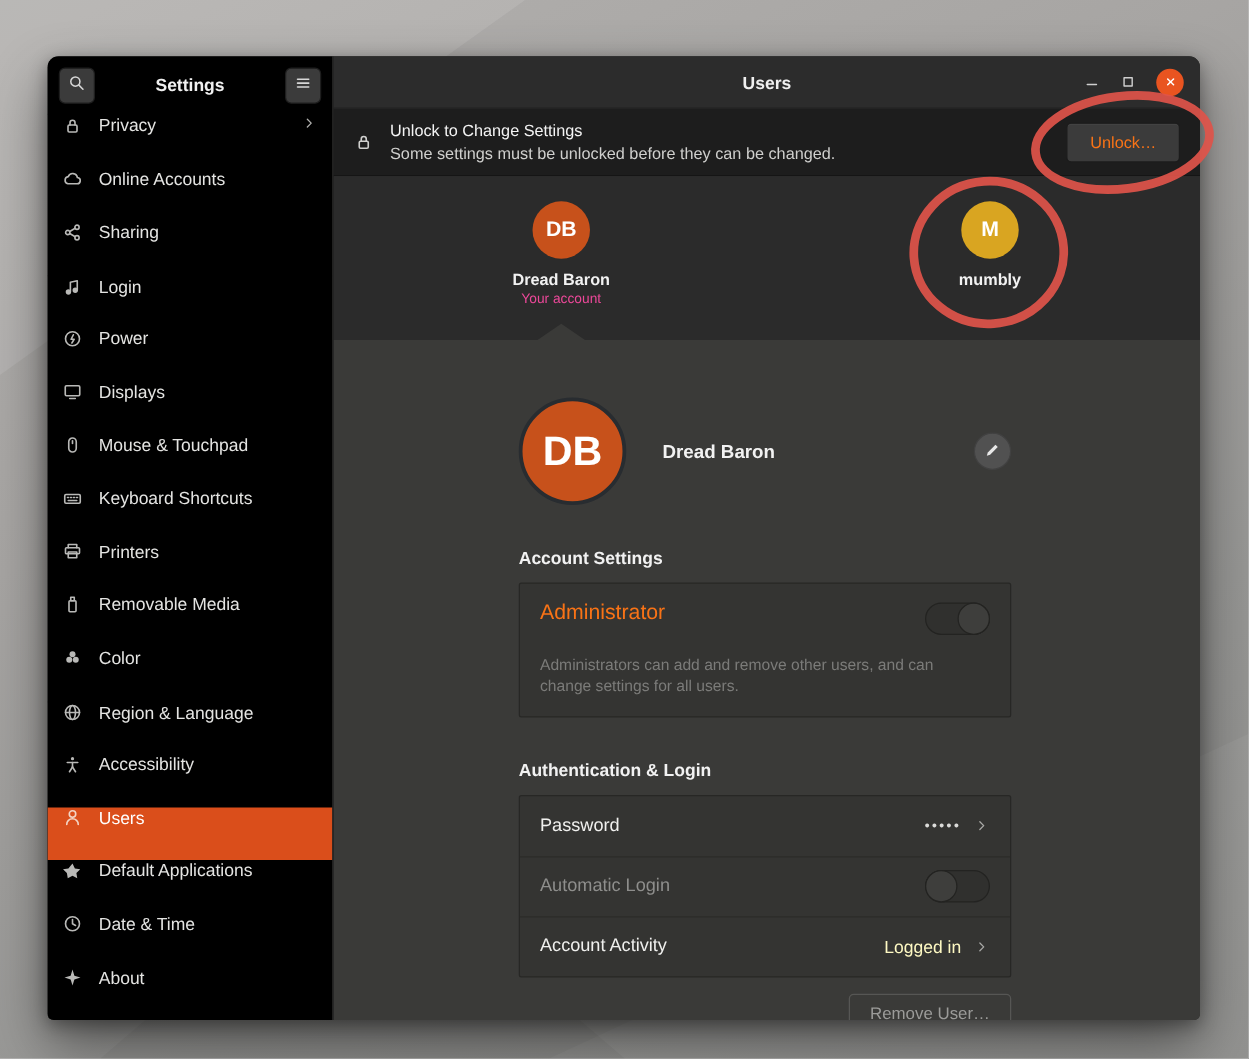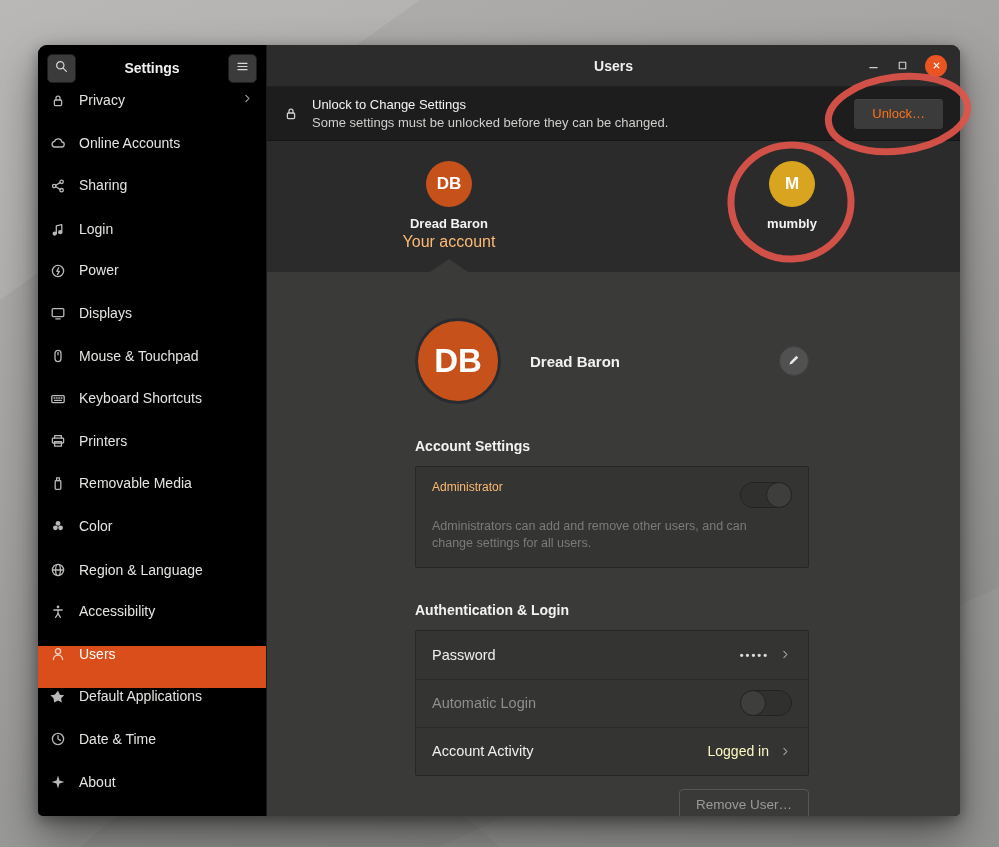--- a/index.html
+++ b/index.html
@@ -72,42 +72,42 @@
   .carousel { height:131px; flex:none; background:#2b2b2b; position:relative; }
   .carousel-user { position:absolute; top:20px; width:160px; transform:translateX(-50%);
     text-align:center; cursor:pointer; }
   .cu-db { left:182px; } .cu-m { left:525px; }
   .c-avatar { width:46px; height:46px; border-radius:50%; margin:0 auto;
     display:flex; align-items:center; justify-content:center;
     color:#fff; font-weight:bold; font-size:17px; }
   .c-avatar-db { background:var(--avatar-db,#c7511b); }
   .c-avatar-m  { background:var(--avatar-m,#d9a521); }
   .c-name { margin-top:9px; font-weight:bold; font-size:13px; color:#f2f2f2; }
-  .c-caption { margin-top:2px; font-size:16px; color:#fdba74; }
+  .c-caption { margin-top:2px; font-size:11px; color:#ec4899; }
   .notch { position:absolute; bottom:0; left:182px; transform:translateX(-50%);
     width:0; height:0; border-left:19px solid transparent; border-right:19px solid transparent;
     border-bottom:13px solid #3a3a38; }
 
   .content { flex:1; padding:0 151px 0 148px; background:#3a3a38; }
 
   .profile { display:flex; align-items:center; margin-top:46px; }
   .p-avatar { width:86px; height:86px; border-radius:50%; background:var(--avatar-db,#c7511b);
     border:3px solid #282c30; display:flex; align-items:center; justify-content:center;
     color:#fff; font-weight:bold; font-size:33px; flex:none; }
   .p-name { margin-left:29px; font-weight:bold; font-size:15px; color:#f2f2f2; }
   .edit-btn { margin-left:auto; width:30px; height:30px; border-radius:50%;
     background:#515151; border:1px solid #414141; color:#e8e8e8; display:flex;
     align-items:center; justify-content:center; cursor:pointer; }
   .edit-btn svg { width:14px; height:14px; }
 
   .section-label { margin:34px 0 12px; font-weight:bold; font-size:14px; color:#f2f2f2; }
 
   .card { background:#343432; border:1px solid #272725; border-radius:2px; }
   .card-admin { position:relative; padding:13px 16px 15px; }
-  .admin-label { font-size:12px; color:#fdba74; }
+  .admin-label { font-size:17px; color:#f97316; }
   .admin-desc { margin-top:24px; font-size:12.5px; line-height:1.35; color:#7b7b79; max-width:345px; }
 
   .toggle { width:52px; height:26px; border-radius:13px; background:#30302e;
     border:1px solid #232321; position:relative; flex:none; cursor:pointer; }
   .toggle .knob { position:absolute; top:-1px; width:26px; height:26px; border-radius:50%;
     background:#3e3e3c; border:1px solid #232321; }
   .toggle.on .knob { right:-1px; } .toggle.off .knob { left:-1px; }
   .toggle-admin { position:absolute; right:16px; top:15px; }
 
   .card-row { height:48px; display:flex; align-items:center; padding:0 16px; }

